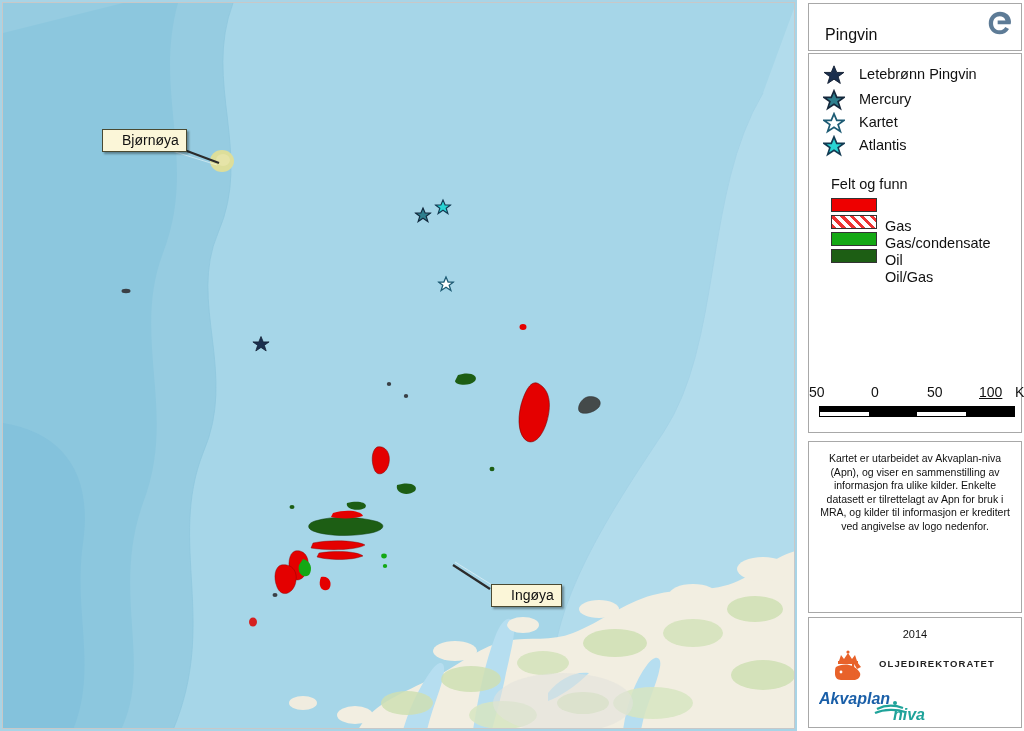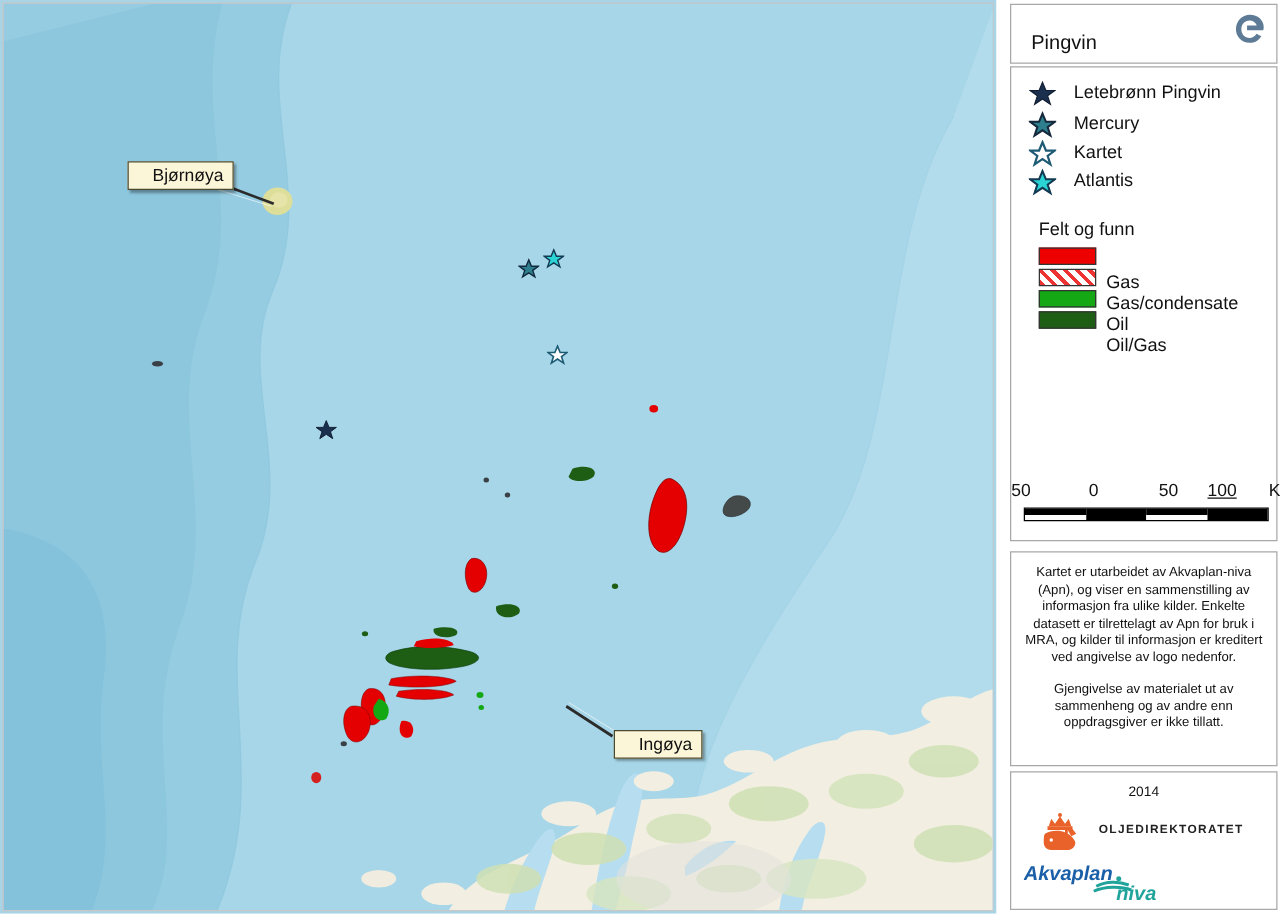--- a/index.html
+++ b/index.html
@@ -291,21 +291,21 @@
 
       <div class="frow" style="top:194px;">
         <div class="fswatch" style="background:#1d5e14;"></div>
         <span class="flabel">Oil/Gas</span>
       </div>
 
       <div id="scale-wrap">
         <span class="stick" style="left:0px;">50</span>
         <span class="stick" style="left:62px;">0</span>
         <span class="stick" style="left:118px;">50</span>
-        <span class="stick" style="left:157px;text-decoration:underline;">100</span>
+        <span class="stick" style="left:170px;text-decoration:underline;">100</span>
         <span id="scale-unit">Ki</span>
 
         <div id="scalebar">
           <div class="sseg" style="width:25%;">
             <div class="top" style="background:#000;"></div>
             <div class="bot" style="background:#fff;"></div>
           </div>
           <div class="sseg" style="width:25%;">
             <div class="top" style="background:#000;"></div>
             <div class="bot" style="background:#000;"></div>
@@ -318,21 +318,20 @@
             <div class="top" style="background:#000;"></div>
             <div class="bot" style="background:#000;"></div>
           </div>
         </div>
       </div>
     </div>
 
     <div class="pbox" id="disc-box">
       <div id="disc-inner">
         <div>Kartet er utarbeidet av Akvaplan-niva (Apn), og viser en sammenstilling av informasjon fra ulike kilder. Enkelte datasett er tilrettelagt av Apn for bruk i MRA, og kilder til informasjon er kreditert ved angivelse av logo nedenfor.</div>
-        <div id="disc-p2">Gjengivelse av materialet ut av sammenheng og av andre enn oppdragsgiver er ikke tillatt.</div>
       </div>
     </div>
 
     <div class="pbox" id="cred-box">
       <div id="year-text">2014</div>
 
       <div id="npd-logo">
         <svg width="46" height="38" viewBox="0 0 46 38" style="position:absolute;left:0;top:0;">
 
           <path d="M12 11 L14 5 L17 9 L21 3 L25 9 L28 5 L30 11 Z" fill="#e8622a"></path>

